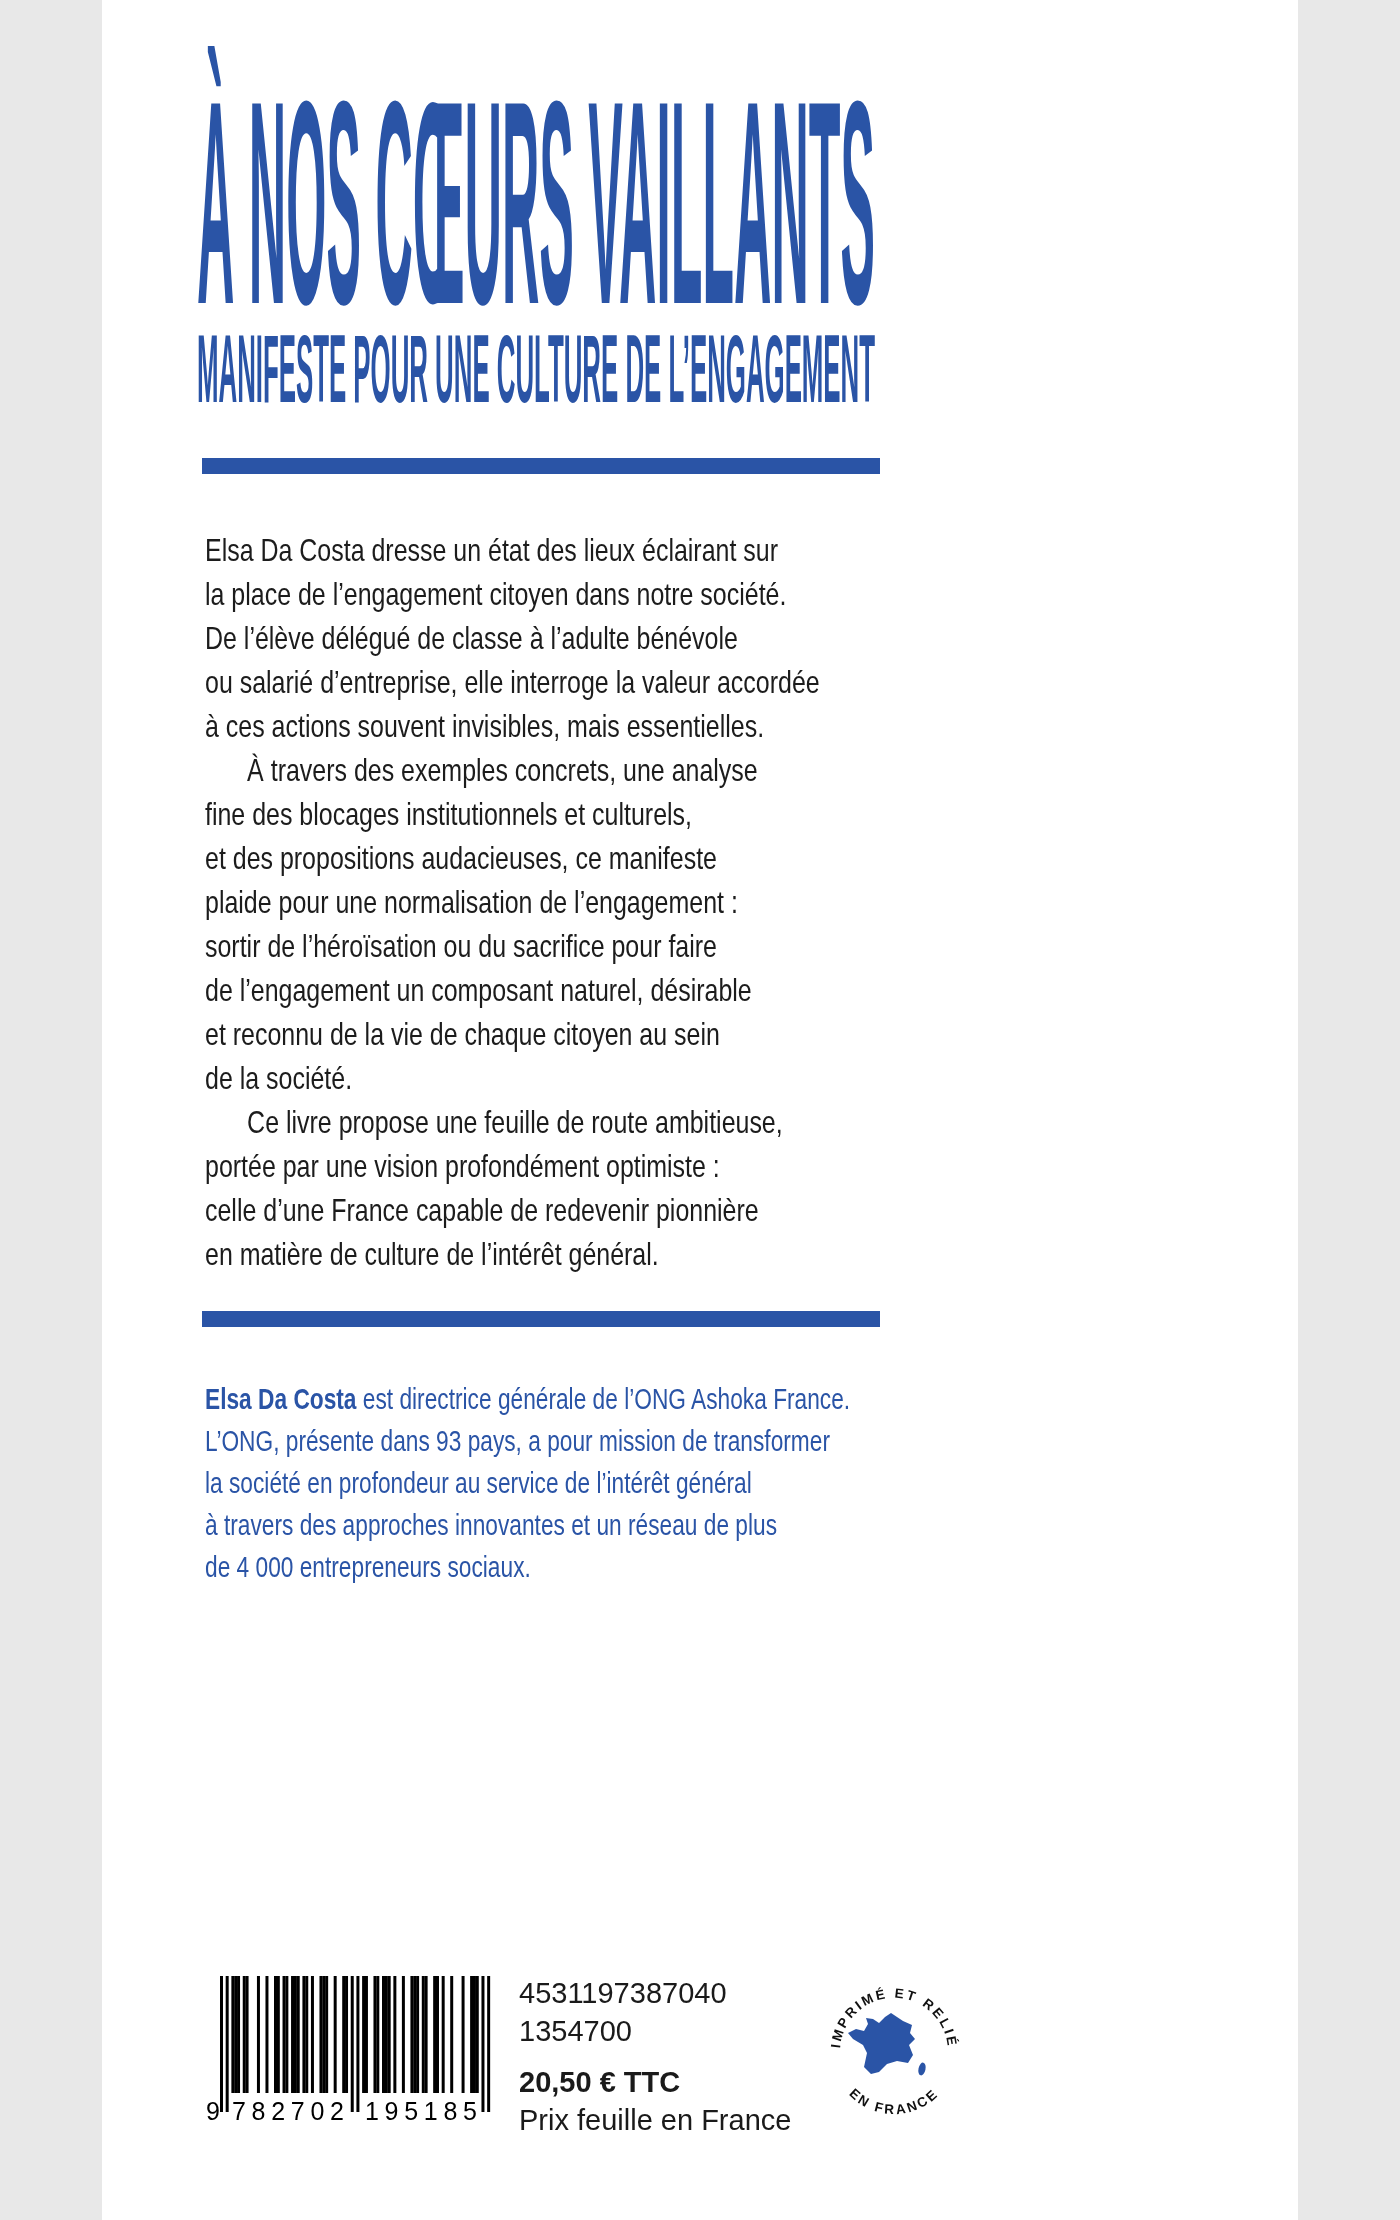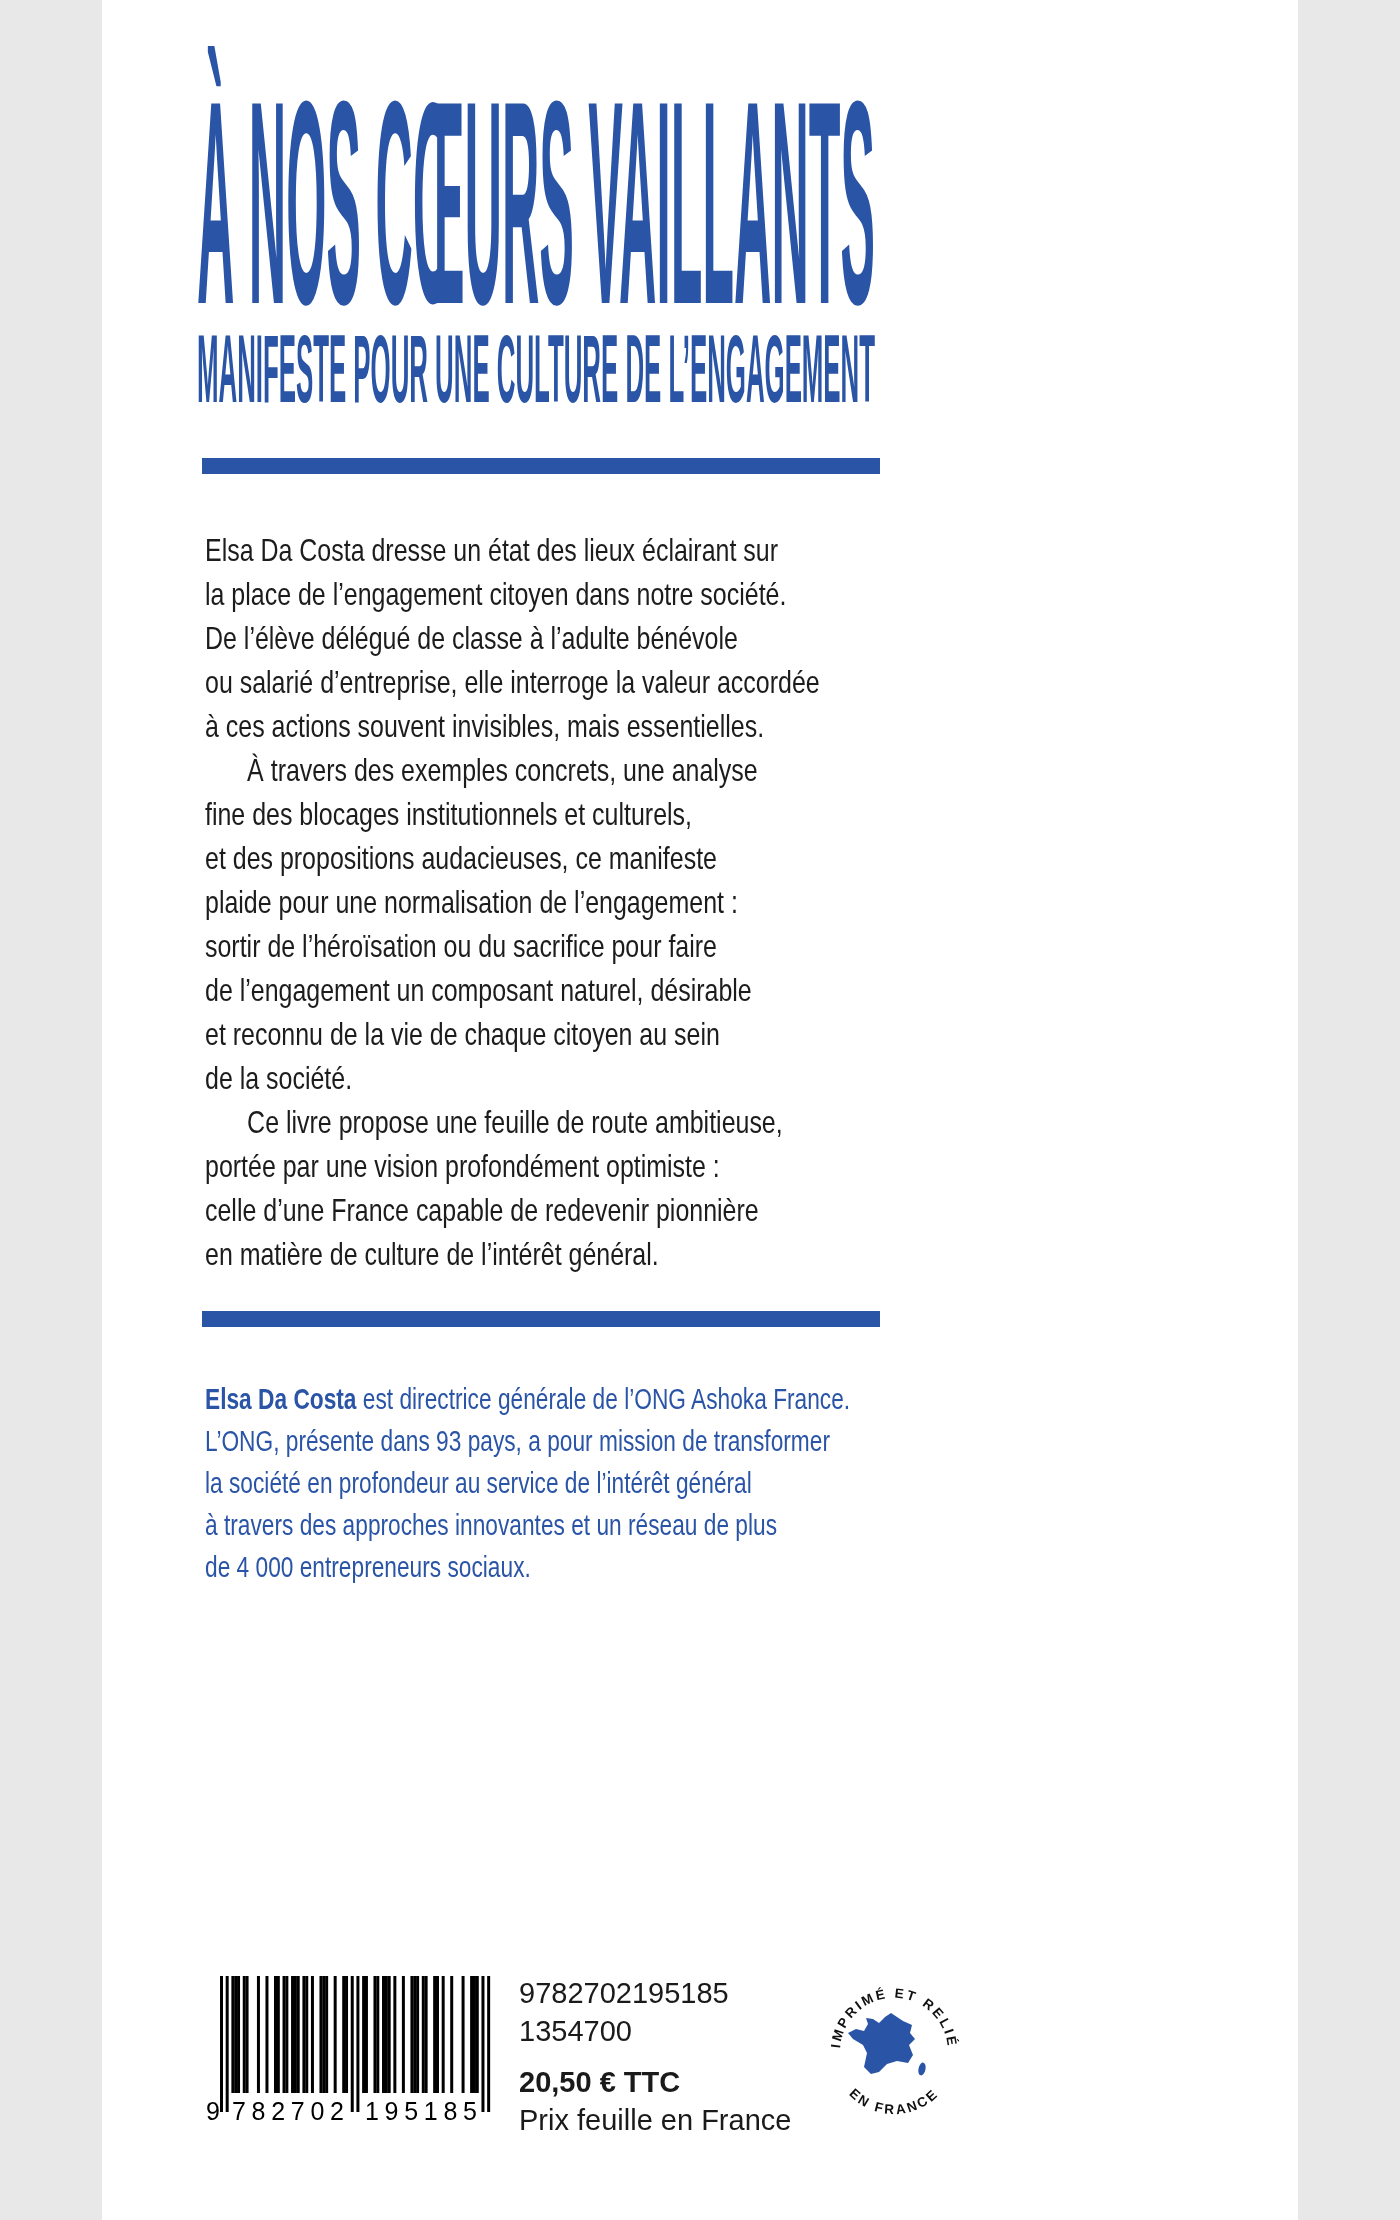--- a/index.html
+++ b/index.html
@@ -158,21 +158,21 @@
         <rect x="255.79" y="0" width="2.99" height="117"></rect>
         <rect x="261.47" y="0" width="2.99" height="136"></rect>
         <rect x="267.16" y="0" width="2.99" height="136"></rect>
       </g>
     <text class="bc-digit" x="-14" y="144">9</text>
     <text class="bc-digit" x="68" y="144" text-anchor="middle" textLength="112" lengthAdjust="spacing">782702</text>
     <text class="bc-digit" x="201" y="144" text-anchor="middle" textLength="112" lengthAdjust="spacing">195185</text>
   </svg>
 
   <div class="abs refs">
-    <div>9782702195185</div>
+    <div>4531197387040</div>
     <div>1354700</div>
     <div class="gap">20,50 € TTC</div>
     <div>Prix feuille en France</div>
   </div>
 
   <svg class="abs stamp-svg" width="150" height="150" viewBox="0 0 150 150">
     <defs>
       <path id="arcTop" d="M 24.3 93.4 A 54 54 0 1 1 125.7 93.4"></path>
       <path id="arcBottom" d="M 27.5 114.9 A 62 62 0 0 0 122.5 114.9"></path>
     </defs>

